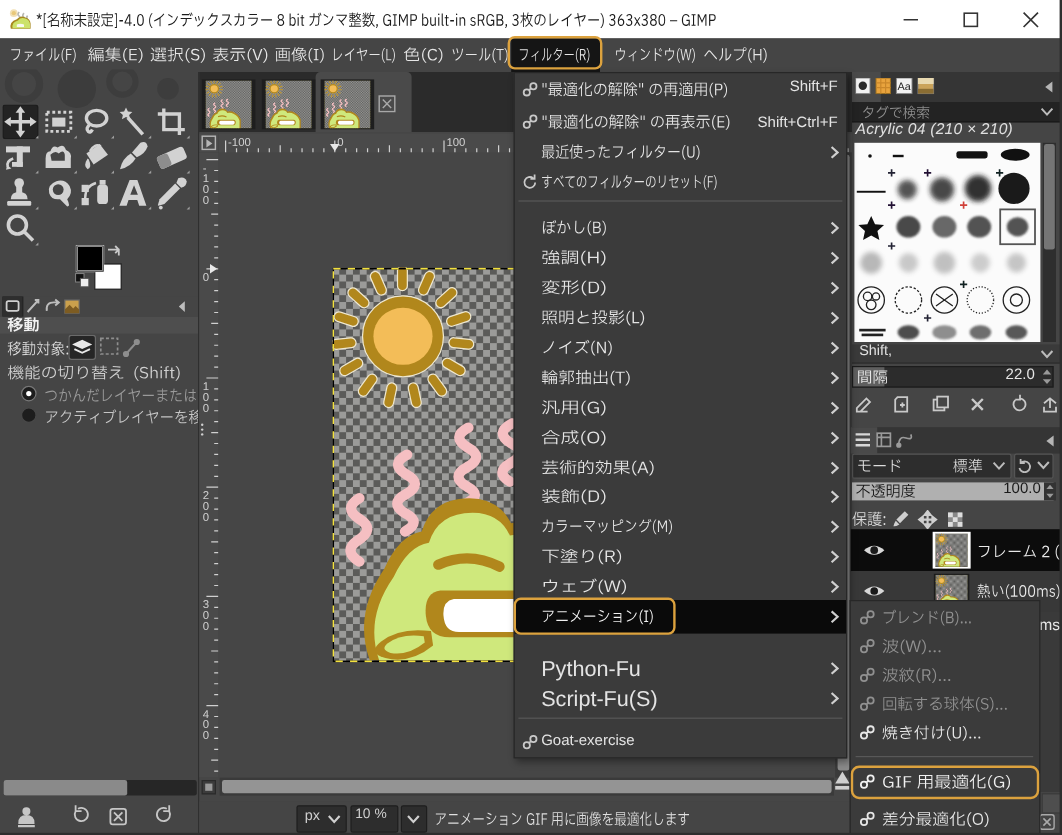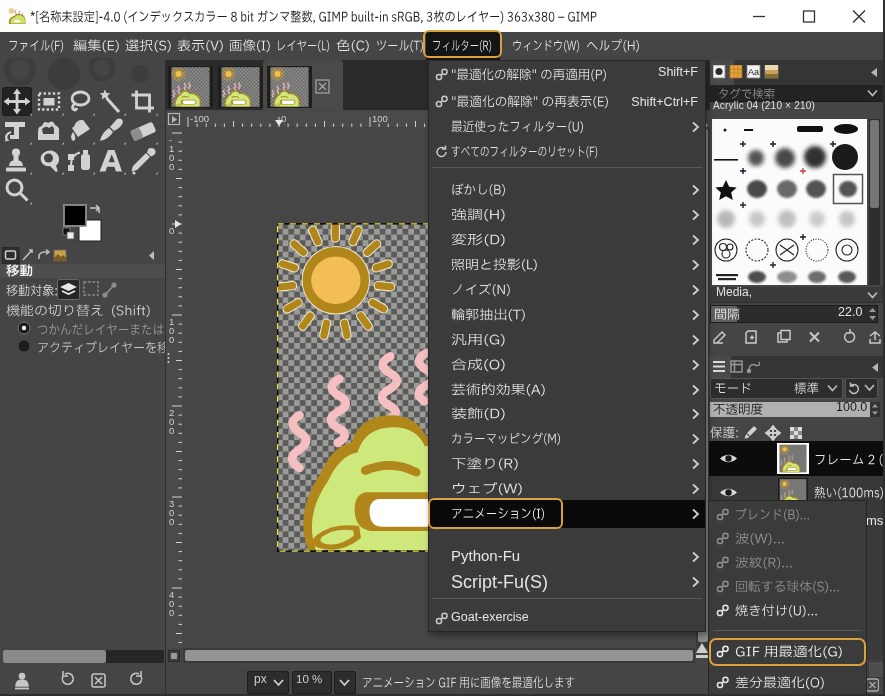--- a/index.html
+++ b/index.html
@@ -527,21 +527,21 @@
 <svg class="a" style="left:868px;top:66px" width="12" height="13" viewBox="0 0 12 13">
       <path d="M9 2 L3 6.5 L9 11 Z" fill="#b5b5b5"></path>
     </svg>
 <div class="a" style="left:710px;top:85px;width:175px;height:17px;background:#232323;border-bottom:1px solid #191919"></div>
 <svg class="vt" style="left:718px;top:84.8px" width="59" height="17.4" viewBox="0 -13.2 59 17.4">
       <path d="M9.8 -8Q9.6 -4.8 7.8 -2.7Q6.1 -0.6 3.1 0.3L2.7 -0.5Q5.3 -1.2 6.8 -2.8Q5.5 -4 4.1 -4.9L4.6 -5.6Q6.1 -4.6 7.4 -3.5Q8.6 -5 8.9 -7.2L4.4 -7.2Q3.9 -6.3 3.2 -5.7Q2.6 -5 1.8 -4.3L1.3 -5Q3.6 -6.8 4.8 -9.6L5.5 -9.4Q5.3 -8.7 4.8 -8ZM21.6 -10Q22.2 -9 22.6 -8L22 -7.7Q21.5 -8.9 21 -9.7ZM20.3 -9.6Q21 -8.5 21.3 -7.6L20.8 -7.4Q20.5 -4.4 18.8 -2.4Q17 -0.4 14.2 0.5L13.8 -0.3Q16.5 -1.1 18 -2.8Q19.5 -4.5 19.9 -7L15.5 -7Q15 -6.2 14.4 -5.5Q13.8 -4.8 12.9 -4.2L12.4 -4.8Q13.6 -5.8 14.5 -6.9Q15.4 -8.1 15.9 -9.5L16.7 -9.2Q16.4 -8.4 16 -7.8L20.5 -7.8Q20.1 -8.6 19.7 -9.3ZM31.8 0.2Q29.3 0.1 28.1 -0.8Q26.9 -1.8 26.9 -3.5Q26.9 -4.7 27.5 -5.7Q28.1 -6.6 29 -7.2Q29.5 -7.5 30.3 -7.7L30.3 -7.7Q26.6 -7.5 23.8 -7.2L23.7 -8.1Q27.9 -8.4 32.9 -8.7L33 -7.9Q32.3 -7.9 31.9 -7.8Q31.5 -7.7 31 -7.6Q30.2 -7.3 29.4 -6.7Q28.6 -6.1 28.2 -5.3Q27.7 -4.5 27.7 -3.6Q27.7 -2.2 28.7 -1.5Q29.7 -0.8 31.9 -0.6ZM32.9 -4.5Q32.3 -5.6 31.7 -6.4L32.3 -6.7Q33 -5.7 33.4 -4.9ZM31.6 -3.9Q31.1 -4.8 30.4 -5.7L31 -6.1Q31.7 -5.1 32.2 -4.2ZM38.3 -3.9L37.9 -3.4L37 -5.2Q37 -5.2 37 -5.2Q37 -5.2 37 -5.2L37 0.9L36.3 0.9L36.3 -5.4L36.2 -5.4Q36.1 -3.4 35.1 -1.8L34.6 -2.4Q35.3 -3.4 35.7 -4.6Q36.1 -5.9 36.2 -7.1L34.8 -7.1L34.8 -7.8L36.3 -7.8L36.3 -10L37 -10L37 -7.8L38.2 -7.8L38.2 -7.1L37 -7.1L37 -5.5L37 -5.5L37.2 -5.6Q37.3 -5.7 37.3 -5.7Q37.4 -5.7 37.5 -5.6ZM41.5 -9.6Q41.3 -8.8 40.5 -8Q39.8 -7.3 38.6 -6.6L38.3 -7.2Q39.4 -7.8 40.1 -8.6Q40.8 -9.3 41.2 -10L41.9 -10Q42.3 -9.3 43.1 -8.5Q43.9 -7.8 45.2 -7.1L44.8 -6.5Q43.4 -7.3 42.6 -8Q41.8 -8.8 41.6 -9.6ZM42 -2.5Q42.2 -1.8 42.9 -1.1Q43.7 -0.4 44.9 0.3L44.6 0.9Q43.2 0.1 42.4 -0.7Q41.6 -1.5 41.5 -2.3L41.5 -2.3Q41.4 -1.5 40.6 -0.6Q39.8 0.2 38.6 0.9L38.3 0.3Q40.5 -0.9 41 -2.5L38.7 -2.5L38.7 -5.4L41.2 -5.4L41.2 -6.5L39.6 -6.5L39.6 -7.2L43.5 -7.2L43.5 -6.5L41.8 -6.5L41.8 -5.4L44.4 -5.4L44.4 -2.5ZM39.4 -3.2L41.2 -3.2Q41.2 -3.2 41.2 -3.4L41.2 -4.8L39.4 -4.8ZM43.8 -4.8L41.8 -4.8L41.8 -3.4Q41.8 -3.2 41.8 -3.2L43.8 -3.2ZM56.5 -8.3L51.6 -8.3L51.6 -7.1L56.2 -7.1L56.2 -4.8L55.5 -4.8L55.5 -6.4L51.7 -6.4Q50.6 -5.3 49.6 -4.5Q50.1 -4.2 50.7 -3.8Q52.1 -4.8 53.5 -6L54 -5.6Q52.4 -4 50.7 -3Q52.7 -3 54.6 -3.2Q54.2 -3.7 53.7 -4.2L54.2 -4.6Q55.3 -3.5 56.3 -2.3L55.8 -1.9Q55.6 -2.1 55.2 -2.7Q53.4 -2.5 51.6 -2.4L51.6 0.9L50.8 0.9L50.8 -2.3Q48.7 -2.2 46.5 -2.2L46.4 -2.9Q47.9 -2.9 49.4 -2.9Q49.8 -3.1 50.1 -3.4Q49 -4.2 47.8 -4.9L48.2 -5.4Q48.8 -5.1 49 -4.9Q50 -5.6 50.8 -6.4L47.1 -6.4L47.1 -4.8L46.4 -4.8L46.4 -7.1L50.9 -7.1L50.9 -8.3L46.1 -8.3L46.1 -8.9L50.9 -8.9L50.9 -10L51.6 -10L51.6 -8.9L56.5 -8.9ZM53.2 -1.8Q54.8 -1 56.3 0.1L55.8 0.6Q54.6 -0.3 52.8 -1.3ZM46.4 -0Q48.1 -0.8 49.2 -1.8L49.7 -1.4Q48.7 -0.3 46.8 0.6Z" fill="#8f8f8f"></path>
     </svg>
 <svg class="a" style="left:866px;top:89px" width="13" height="9" viewBox="0 0 13 9">
       <path d="M2 1.5 L6.5 6.5 L11 1.5" stroke="#bbb" stroke-width="1.7" fill="none"></path>
     </svg>
-<div class="ltx" style="left:713px;top:100.1px;font-size:10px;color:#e0e0e0;letter-spacing:0.2px">Acrylic 04 (210 × 210)</div>
+<div class="ltx" style="left:713px;top:100.1px;font-size:13px;color:#e0e0e0;font-style:italic;letter-spacing:0.2px">Acrylic 04 (210 × 210)</div>
 <div class="a" style="left:712px;top:119px;width:155px;height:166px;background:#fbfbfb"></div>
 <svg class="a" style="left:712px;top:119px" width="155" height="166" viewBox="0 0 155 166">
 <defs>
         <filter id="bl1" x="-60%" y="-60%" width="220%" height="220%">
           <feGaussianBlur stdDeviation="2.2"></feGaussianBlur>
         </filter>
 <filter id="bl2" x="-60%" y="-60%" width="220%" height="220%">
           <feGaussianBlur stdDeviation="1.1"></feGaussianBlur>
         </filter>
       </defs>
@@ -600,21 +600,21 @@
 <path d="M28 52 h6 M31 49 v6" stroke="#213"></path>
 <path d="M88 52 h6 M91 49 v6" stroke="#d04038"></path>
 <path d="M28 86 h6 M31 83 v6" stroke="#223"></path>
 <path d="M88 118 h6 M91 115 v6" stroke="#122"></path>
 <path d="M58 146 h6 M61 143 v6" stroke="#223"></path>
 </g>
 </svg>
 <div class="a" style="left:869px;top:119px;width:11px;height:166px;background:#2e2e2e"></div>
 <div class="a" style="left:870px;top:120px;width:9px;height:88px;background:#757575;border-radius:2px"></div>
 <div class="a" style="left:710px;top:287px;width:175px;height:16px;background:#3a3a3a;border-bottom:1px solid #2c2c2c"></div>
-<div class="ltx" style="left:716px;top:285.1px;font-size:12px;color:#e0e0e0;">Media,</div>
+<div class="ltx" style="left:716px;top:285.1px;font-size:12px;color:#e0e0e0;">Shift,</div>
 <svg class="a" style="left:866px;top:291px" width="13" height="9" viewBox="0 0 13 9">
       <path d="M2 1.5 L6.5 6.5 L11 1.5" stroke="#bbb" stroke-width="1.7" fill="none"></path>
     </svg>
 <div class="a" style="left:710px;top:305px;width:168px;height:18px;background:#2c2c2c;border:1px solid #1c1c1c"></div>
 <div class="a" style="left:711px;top:306px;width:26px;height:16px;background:#5f5f5f"></div>
 <svg class="vt" style="left:714px;top:305.2px" width="28" height="18.1" viewBox="0 -13.8 28 18.1">
       <path d="M1.1 -10L5.8 -10L5.8 -5.9L2 -5.9L2 0.8L1.1 0.8ZM7 -10L11.9 -10L11.9 -0.1Q11.9 0.3 11.7 0.5Q11.5 0.7 11 0.7L9.1 0.7L9 -0.1L11 -0.1L11 -5.9L7 -5.9ZM2 -8.3L5 -8.3L5 -9.4L2 -9.4ZM7.8 -8.3L11 -8.3L11 -9.4L7.8 -9.4ZM2 -6.5L5 -6.5L5 -7.7L2 -7.7ZM7.8 -6.5L11 -6.5L11 -7.7L7.8 -7.7ZM3.7 -4.8L9.1 -4.8L9.1 -0.4L4.6 -0.4L4.6 0.3L3.7 0.3ZM8.3 -3L8.3 -4.2L4.6 -4.2L4.6 -3ZM4.6 -2.4L4.6 -1L8.3 -1L8.3 -2.4ZM17.6 -10L17.6 -9.5Q17.4 -8.7 17 -7.8Q16.7 -6.9 16.2 -6.2Q16.8 -5.6 17.2 -4.9Q17.6 -4.2 17.6 -3.4Q17.6 -2.5 17.2 -2.1Q16.8 -1.6 16.1 -1.6L15.4 -1.6L15.3 -2.4L15.8 -2.4Q16.4 -2.4 16.6 -2.7Q16.8 -2.9 16.8 -3.5Q16.8 -4.1 16.4 -4.8Q16 -5.5 15.3 -6.2Q15.8 -7 16.2 -7.9Q16.6 -8.7 16.8 -9.3L14.8 -9.3L14.8 0.9L14 0.9L14 -10ZM18.1 -9.3L18.1 -10L25.4 -10L25.4 -9.3ZM18.6 -6L18.6 -8.5L24.6 -8.5L24.6 -6ZM19.4 -6.6L23.9 -6.6L23.9 -7.9L19.4 -7.9ZM18.2 0.9L18.2 -5.1L25.1 -5.1L25.1 -0Q25.1 0.4 24.9 0.5Q24.7 0.7 24.3 0.7L23.1 0.7L22.9 0.1L24.3 0.1L24.3 -2.7L23 -2.7Q22.6 -2.7 22.4 -2.9Q22.2 -3.1 22.2 -3.5L22.2 -4.5L21.1 -4.5L21.1 -4.3Q21.1 -3.6 20.7 -3.1Q20.3 -2.6 19.4 -2.1L19.1 -2.7Q19.8 -3 20.1 -3.4Q20.4 -3.8 20.4 -4.3L20.4 -4.5L19 -4.5L19 0.9ZM24.3 -3.3L24.3 -4.5L22.8 -4.5L22.8 -3.6Q22.8 -3.4 22.9 -3.3Q23 -3.3 23.2 -3.3ZM23.5 -2.1L23.5 -1.5L22 -1.5L22 0.6L21.3 0.6L21.3 -1.5L19.8 -1.5L19.8 -2.1Z" fill="#e6e6e6"></path>
     </svg>
 <div class="ltx" style="left:838px;top:304.5px;font-size:12.5px;color:#e6e6e6;">22.0</div>
 <svg class="a" style="left:866px;top:305px" width="13" height="18" viewBox="0 0 13 18">
@@ -842,21 +842,21 @@
 <div class="a" style="left:432px;top:167px;width:270px;height:1px;background:#585858;z-index:25"></div>
 <div class="a" style="left:432px;top:598px;width:270px;height:1px;background:#585858;z-index:25"></div>
 <div class="a" style="left:429px;top:500px;width:276px;height:28px;background:#0a0a0a;z-index:22"></div>
 <svg class="vt" style="left:451px;top:503.7px;z-index:25" width="96" height="18.8" viewBox="0 -14.3 96 18.8">
       <path d="M6.3 -5.1Q7.5 -5.7 8.3 -6.6Q9.1 -7.5 9.4 -8.5L1.3 -8.5L1.3 -9.4L10.3 -9.4L10.3 -8.5Q9.9 -7.2 9 -6.2Q8.1 -5.1 6.8 -4.3ZM1.9 -0.6Q3 -1.1 3.7 -1.7Q4.4 -2.3 4.7 -3.1Q5 -4 5 -5.2L5 -7L5.8 -7L5.8 -5.2Q5.8 -3.8 5.5 -2.8Q5.1 -1.8 4.3 -1Q3.5 -0.3 2.3 0.2ZM21.3 -8L13.5 -8L13.5 -8.9L21.3 -8.9ZM22.1 -0.9L12.6 -0.9L12.6 -1.9L22.1 -1.9ZM32.4 -1.7Q31.2 -2.9 29.9 -4.1Q28 -1.2 25 0.1L24.6 -0.7Q27.4 -2 29.2 -4.7Q27.5 -6.1 26 -7.1L26.4 -7.8Q28.1 -6.7 29.6 -5.4Q30.7 -7.3 31.5 -10.1L32.3 -9.8Q31.5 -7 30.3 -4.8Q31.8 -3.6 32.9 -2.4ZM45.1 -4.4L35.9 -4.4L35.9 -5.4L45.1 -5.4ZM52 -7.7Q51.2 -8.2 50.3 -8.6Q49.4 -9 48.6 -9.3L48.9 -10.2Q49.7 -9.9 50.6 -9.5Q51.5 -9 52.4 -8.5ZM48.2 -0.9Q50.2 -1.2 51.7 -2Q53.1 -2.8 54.2 -4.2Q55.3 -5.6 56.1 -7.7L56.8 -7.2Q55.6 -4 53.6 -2.2Q51.5 -0.5 48.4 0ZM51.1 -4.5Q50.3 -4.9 49.3 -5.3Q48.4 -5.8 47.6 -6L47.9 -6.9Q48.7 -6.6 49.7 -6.2Q50.6 -5.7 51.4 -5.3ZM66 -0.1L60.1 -0.1L60.1 -0.9L66 -0.9L66 -3.4L60.4 -3.4L60.4 -4.3L66 -4.3L66 -6.6L60.3 -6.6L60.3 -7.5L66.8 -7.5L66.8 0.7L66 0.7ZM74.7 -6.6Q73.1 -7.9 71.2 -8.9L71.6 -9.7Q73.5 -8.7 75.2 -7.4ZM71.3 -1.1Q73.3 -1.6 74.8 -2.4Q76.2 -3.2 77.2 -4.6Q78.2 -6 79 -8L79.7 -7.5Q78.6 -4.3 76.6 -2.6Q74.7 -0.9 71.5 -0.2ZM84.2 -10.4L85.1 -10.4Q84.5 -9.8 84 -8.8Q83.5 -7.9 83.2 -6.9Q82.9 -5.8 82.9 -4.8L82.9 -3.7Q82.9 -2.7 83.2 -1.7Q83.5 -0.6 84 0.3Q84.5 1.2 85.1 1.9L84.2 1.9Q83.6 1.3 83.1 0.4Q82.6 -0.6 82.3 -1.8Q82 -3 82 -4.3Q82 -5.5 82.3 -6.7Q82.6 -7.9 83.1 -8.9Q83.6 -9.8 84.2 -10.4ZM89.2 0L85.8 0L85.8 -0.9L87 -0.9L87 -8.6L85.8 -8.6L85.8 -9.5L89.2 -9.5L89.2 -8.6L88 -8.6L88 -0.9L89.2 -0.9ZM90.8 1.9L89.9 1.9Q90.6 1.2 91.1 0.3Q91.6 -0.6 91.8 -1.7Q92.1 -2.7 92.1 -3.7L92.1 -4.8Q92.1 -5.8 91.8 -6.9Q91.6 -7.9 91.1 -8.8Q90.6 -9.8 89.9 -10.4L90.8 -10.4Q91.4 -9.8 91.9 -8.9Q92.4 -7.9 92.7 -6.7Q93 -5.5 93 -4.3Q93 -3 92.7 -1.8Q92.4 -0.6 91.9 0.4Q91.4 1.3 90.8 1.9Z" fill="#f0f0f0"></path>
     </svg>
 <svg class="a" style="left:691px;top:508px;z-index:25" width="9" height="12" viewBox="0 0 9 12">
       <path d="M2 1.5 L7 6 L2 10.5" stroke="#cfcfcf" stroke-width="1.8" fill="none"></path>
     </svg>
 <div class="a" style="left:428px;top:498px;width:135px;height:31px;border:2.6px solid #dca23e;border-radius:6px;z-index:30"></div>
-<div class="ltx" style="left:451px;top:546.5px;font-size:15px;color:#e4e4e4;z-index:25">Python-Fu</div>
+<div class="ltx" style="left:451px;top:546.5px;font-size:18px;color:#e4e4e4;z-index:25">Python-Fu</div>
 <svg class="a" style="left:691px;top:551px;z-index:25" width="9" height="12" viewBox="0 0 9 12">
       <path d="M2 1.5 L7 6 L2 10.5" stroke="#cfcfcf" stroke-width="1.8" fill="none"></path>
     </svg>
 <div class="ltx" style="left:451px;top:571.5px;font-size:18px;color:#e4e4e4;z-index:25">Script-Fu(S)</div>
 <svg class="a" style="left:691px;top:576px;z-index:25" width="9" height="12" viewBox="0 0 9 12">
       <path d="M2 1.5 L7 6 L2 10.5" stroke="#cfcfcf" stroke-width="1.8" fill="none"></path>
     </svg>
 <div class="ltx" style="left:451px;top:609.5px;font-size:12.5px;color:#e4e4e4;z-index:25">Goat-exercise</div>
 <svg class="a" style="left:435px;top:612px;z-index:25" width="14" height="13" viewBox="0 0 14 13">
       <g fill="none" stroke="#c9c9c9" stroke-width="1.5">

